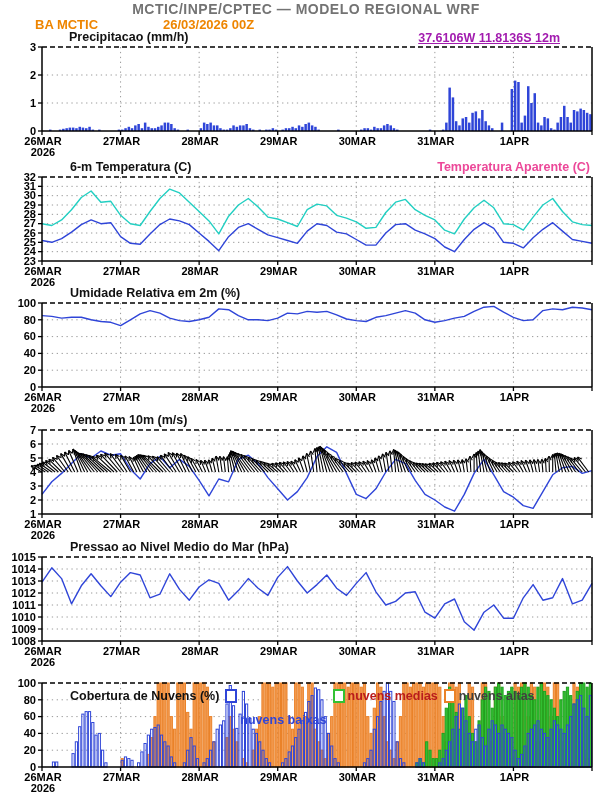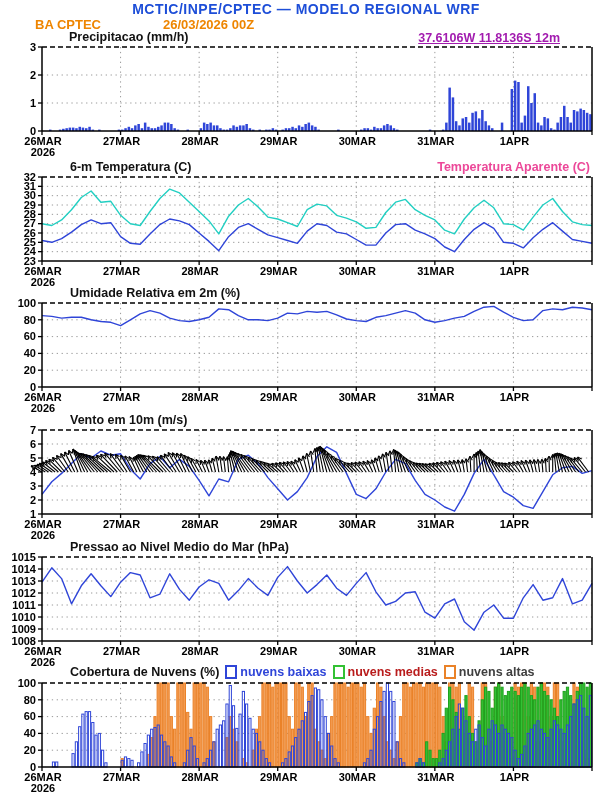--- a/index.html
+++ b/index.html
@@ -1250,37 +1250,37 @@
       <text x="357.2857142857143" y="781" text-anchor="middle" font-size="11" font-weight="bold" font-family="&quot;Liberation Sans&quot;,&quot;DejaVu Sans&quot;,sans-serif" fill="#000">30MAR</text>
       <line x1="434.85714285714283" y1="767" x2="434.85714285714283" y2="771" stroke="#000" stroke-width="1.3"></line>
       <text x="435.85714285714283" y="781" text-anchor="middle" font-size="11" font-weight="bold" font-family="&quot;Liberation Sans&quot;,&quot;DejaVu Sans&quot;,sans-serif" fill="#000">31MAR</text>
       <line x1="513.4285714285714" y1="767" x2="513.4285714285714" y2="771" stroke="#000" stroke-width="1.3"></line>
       <text x="514.4285714285714" y="781" text-anchor="middle" font-size="11" font-weight="bold" font-family="&quot;Liberation Sans&quot;,&quot;DejaVu Sans&quot;,sans-serif" fill="#000">1APR</text>
       <line x1="592" y1="767" x2="592" y2="771" stroke="#000" stroke-width="1.3"></line>
       <text x="43" y="792" text-anchor="middle" font-size="11" font-weight="bold" font-family="&quot;Liberation Sans&quot;,&quot;DejaVu Sans&quot;,sans-serif" fill="#000">2026</text>
     </g>
   </svg>
 
-<div class="abs hdr1" style="color: #1d4ed8;">MCTIC/INPE/CPTEC — MODELO REGIONAL WRF</div>
-<div class="abs hdr2a" style="color: rgb(238, 133, 0);">BA CPTEC</div>
+<div class="abs hdr1" style="color: #737373;">MCTIC/INPE/CPTEC — MODELO REGIONAL WRF</div>
+<div class="abs hdr2a" style="color: rgb(238, 133, 0);">BA MCTIC</div>
 <div class="abs hdr2b" style="color: rgb(238, 133, 0);">26/03/2026 00Z</div>
 <div class="abs coords" style="color: #a21caf; text-decoration: underline;">37.6106W 11.8136S 12m</div>
 
 <div class="abs ptitle" style="top:30px;left:69px;text-align:right;">Precipitacao (mm/h)</div>
 <div class="abs ptitle" style="top:160px;left:70px;">6-m Temperatura (C)</div>
 <div class="abs ptitle2" style="top: 160px; left: 300px; width: 290px; text-align: right; color: #ec4899;">Temperatura Aparente (C)</div>
 <div class="abs ptitle" style="top:286px;left:70px;">Umidade Relativa em 2m (%)</div>
 <div class="abs ptitle" style="top:413px;left:70px;">Vento em 10m (m/s)</div>
 <div class="abs ptitle" style="top:540px;left:70px;">Pressao ao Nivel Medio do Mar (hPa)</div>
 
 <div class="abs legendrow" style="top:665px;left:70px;">
   <span class="ptitle">Cobertura de Nuvens (%)</span>
   <span class="leg-item">
     <span class="leg-sq" id="sq-low" style="border-color: rgb(47, 69, 216);"></span>
-    <span id="lab-low" style="color: rgb(47, 69, 216);">nuvens baixas</span>
+    <span id="lab-low" style="color: rgb(47, 69, 216); margin-top: 48px;">nuvens baixas</span>
   </span>
   <span class="leg-item">
     <span class="leg-sq" id="sq-mid" style="border-color: rgb(51, 193, 51);"></span>
     <span id="lab-mid" style="color: #b91c1c;">nuvens medias</span>
   </span>
   <span class="leg-item">
     <span class="leg-sq" id="sq-high" style="border-color: rgb(234, 130, 40);"></span>
     <span id="lab-high" style="color: #404040;">nuvens altas</span>
   </span>
 </div>

